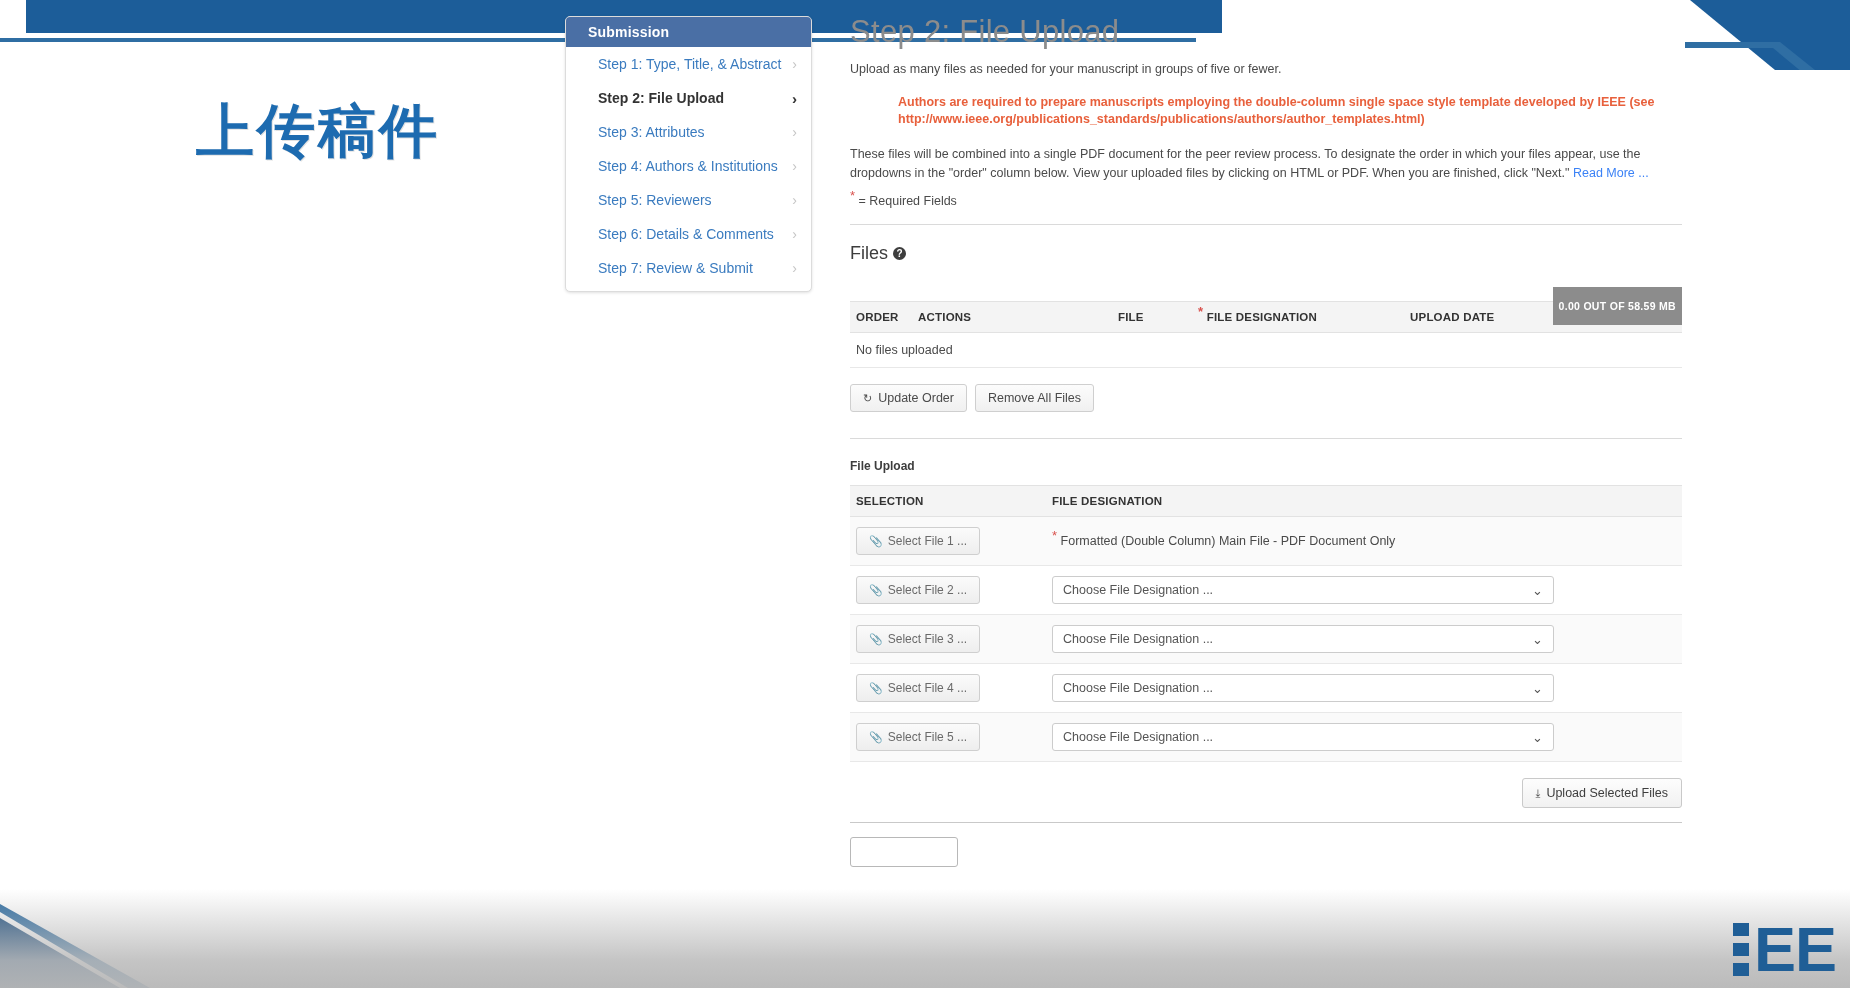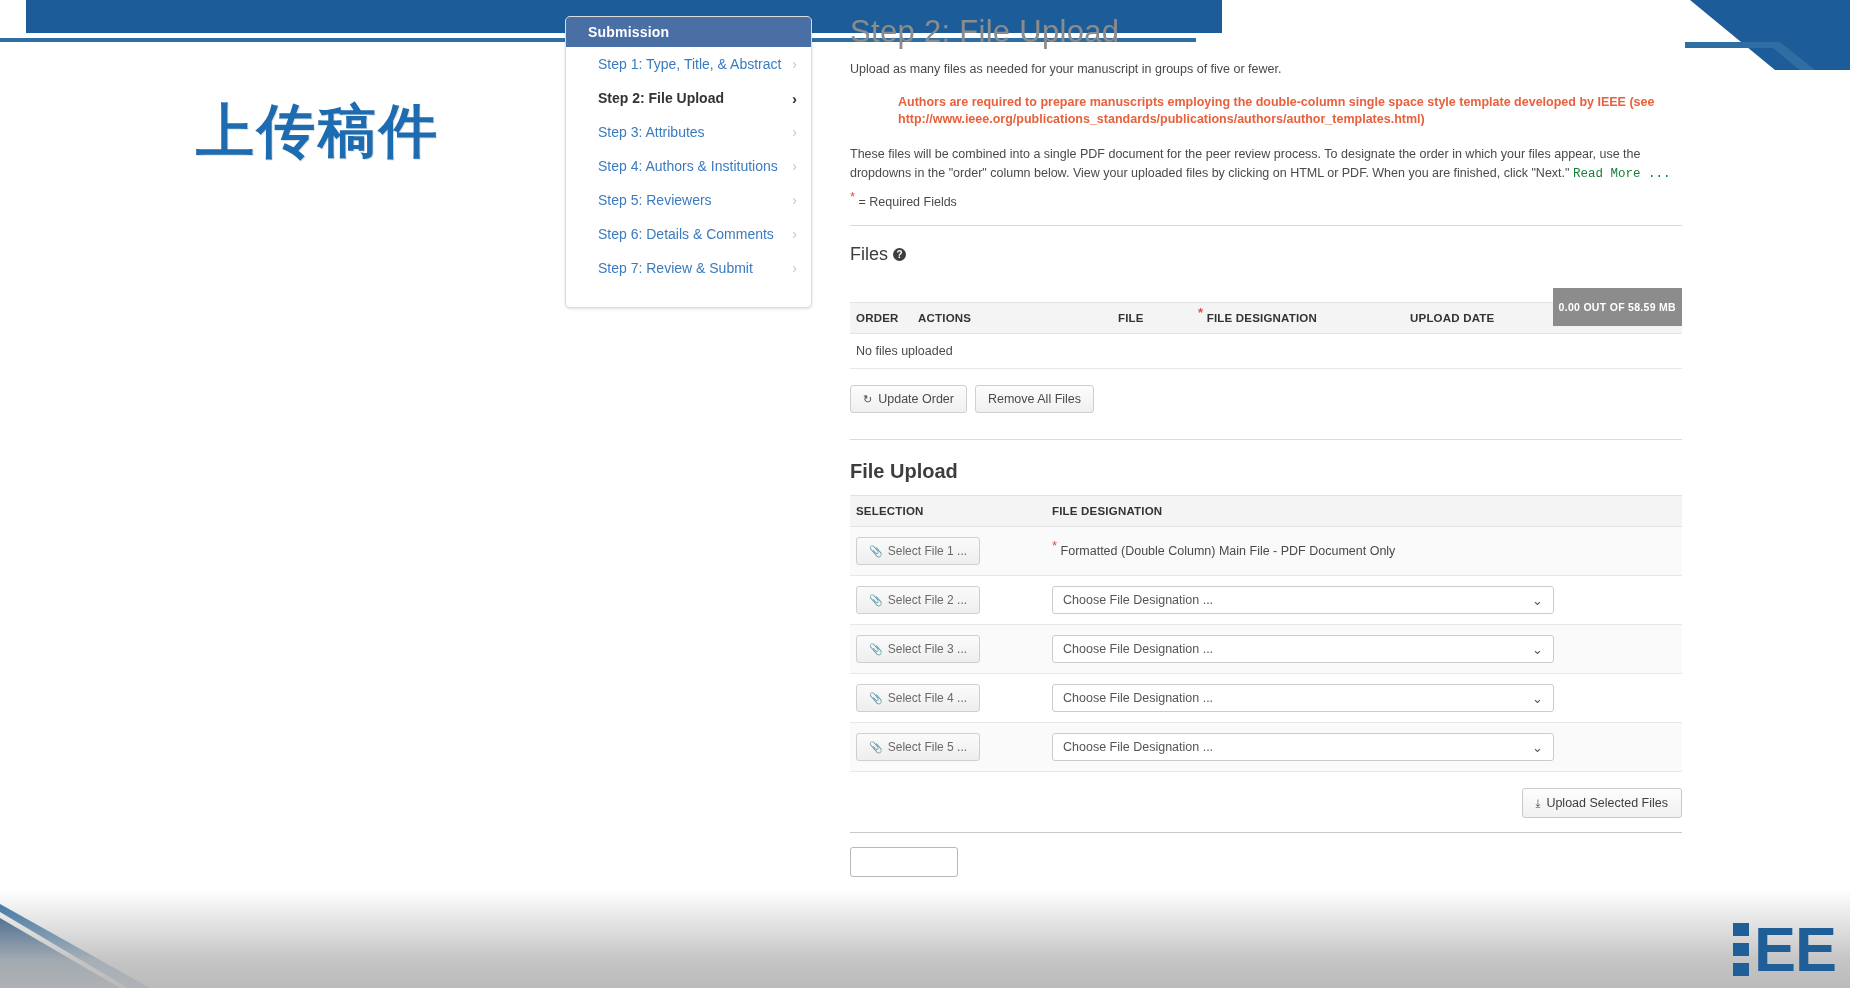--- a/index.html
+++ b/index.html
@@ -77,21 +77,21 @@
 
   
   .sidebar {
     position: absolute;
     left: 565px; top: 16px;
     width: 247px;
     background: #ffffff;
     border: 1px solid #dcdcdc;
     border-radius: 5px;
     box-shadow: 0 1px 3px rgba(0,0,0,0.12);
-    padding-bottom: 22px;
+    padding-bottom: 6px;
   }
   .sidebar-header {
     background: #4a6fa5;
     color: #ffffff;
     font-size: 14px;
     font-weight: bold;
     padding: 7px 0 7px 22px;
     border-radius: 4px 4px 0 0;
     letter-spacing: 0.2px;
   }
@@ -138,21 +138,21 @@
     margin-bottom: 18px;
     font-weight: bold;
     margin-left: 48px;
   }
   .body-text {
     font-size: 12.5px;
     color: #4a4a4a;
     line-height: 1.48;
     margin-bottom: 12px;
   }
-  .link { color: #15803d; cursor: pointer; font-family: Liberation Mono, monospace; }
+  .link { color: #3b82f6; cursor: pointer; }
   .req-star { color: #d9534f; font-size: 13px; vertical-align: super; line-height: 0; }
   .req-legend { font-size: 12.5px; color: #4a4a4a; margin-bottom: 16px; }
 
   hr.sep { border: 0; border-top: 1px solid #dadada; margin: 10px 0 18px 0; }
 
   .section-head {
     font-size: 18px;
     color: #3d3d3d;
     font-weight: normal;
     margin-bottom: 23px;
@@ -378,21 +378,21 @@
           <span class="icon-sm">↻</span>
           <span>Update Order</span>
         </button>
         <button class="btn">
           <span>Remove All Files</span>
         </button>
       </div>
 
       <hr class="sep" style="margin-top:26px;margin-bottom:20px">
 
-      <div class="section-head" style="font-size:20px;font-weight:bold;margin-bottom:12px">File Upload</div>
+      <div class="section-head" style="font-size:12px;font-weight:bold;margin-bottom:12px">File Upload</div>
 
       <table class="grid upload-table">
         <thead>
           <tr>
             <th style="width:196px">SELECTION</th>
             <th>FILE DESIGNATION</th>
           </tr>
         </thead>
         <tbody>
           <tr class="upload-row">

